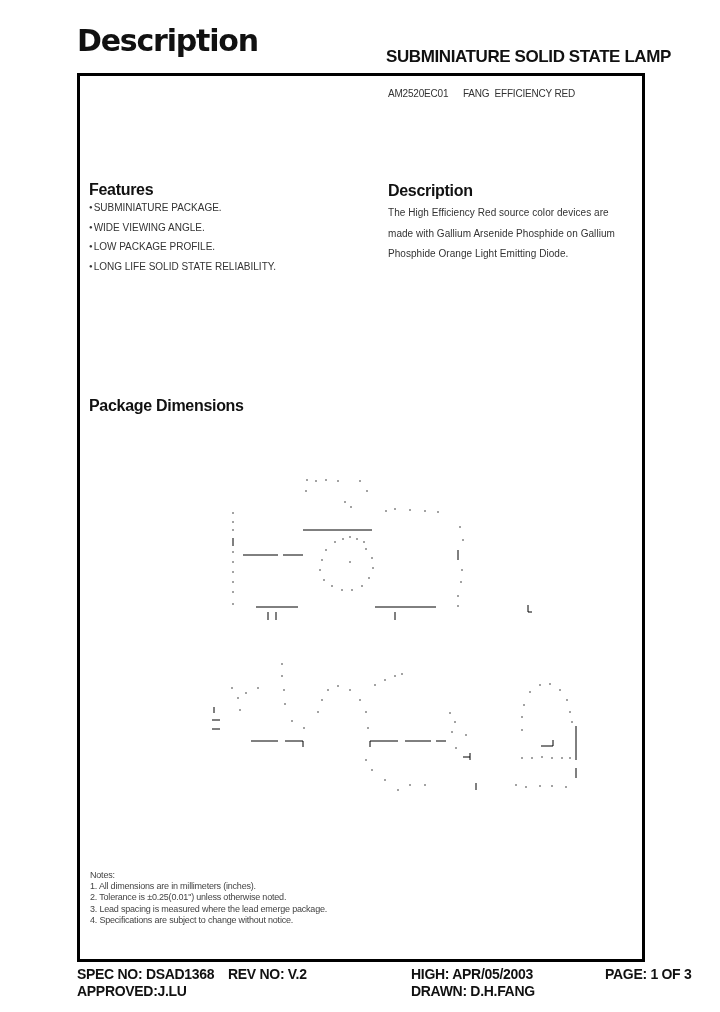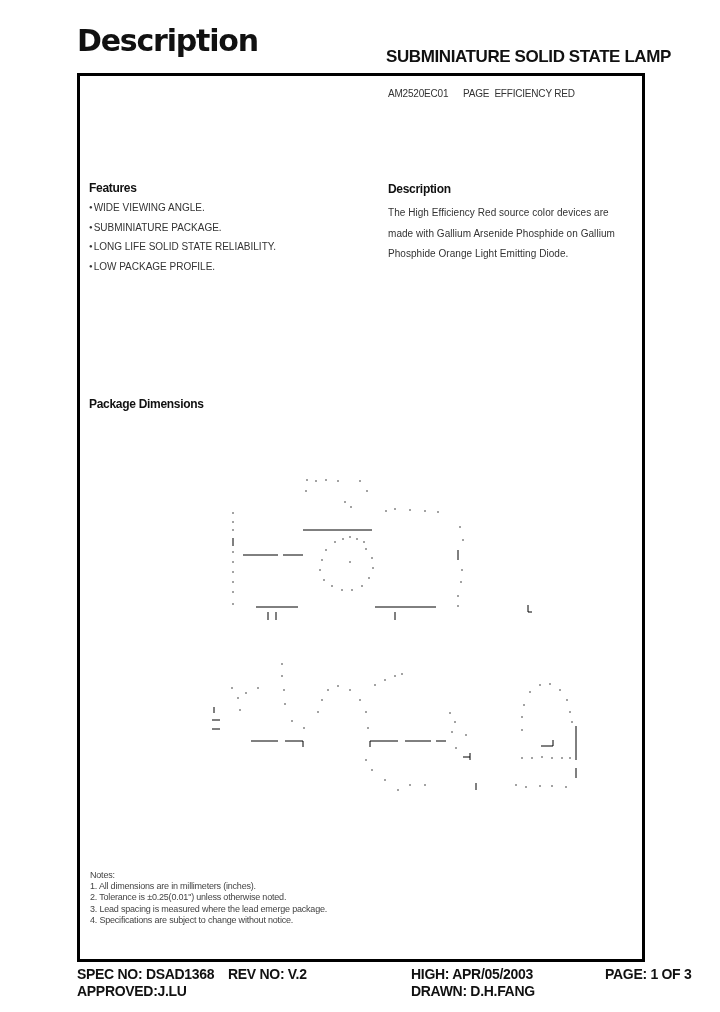--- a/index.html
+++ b/index.html
@@ -4,21 +4,21 @@
 <style>
   html, body { margin:0; padding:0; background:#ffffff; }
   body { width:720px; height:1012px; position:relative; overflow:hidden; font-family:"Liberation Sans", sans-serif; color:#000; }
   .abs { position:absolute; }
   .logo { left:77px; top:24px; font-family:"DejaVu Sans", sans-serif; font-weight:bold; font-size:30px; letter-spacing:-1.2px; color:#111; line-height:34px; }
   .doc-title { left:386px; top:47px; font-weight:bold; font-size:17px; letter-spacing:-0.4px; color:#111; }
   .frame { left:77px; top:73px; width:562px; height:883px; border:3px solid #000; }
   .part { top:88px; font-size:10px; color:#333; letter-spacing:-0.2px; }
   .part-no { left:388px; }
   .part-color { left:463px; }
-  h2.sec { position:absolute; margin:0; font-size:12px; font-weight:bold; color:#111; letter-spacing:-0.3px; }
+  h2.sec { position:absolute; margin:0; font-size:16px; font-weight:bold; color:#111; letter-spacing:-0.3px; }
   .features-h { left:89px; top:181px; }
   .desc-h { left:388px; top:182px; }
   .pkg-h { left:89px; top:397px; letter-spacing:-0.6px; }
   ul.features { position:absolute; left:89px; top:201px; margin:0; padding:0; list-style:none; font-size:10px; color:#333; }
   ul.features li { height:19.5px; line-height:13px; }
   ul.features li::before { content:"\25CF"; font-size:6px; vertical-align:2px; margin-right:1px; }
   .desc-text { left:388px; top:203px; width:240px; font-size:10px; line-height:20.5px; color:#333; letter-spacing:0.05px; }
   .notes { left:90px; top:870px; font-size:9px; line-height:11.2px; color:#444; letter-spacing:-0.2px; }
   .notes div { white-space:nowrap; }
   .footer { font-size:14px; font-weight:bold; color:#111; letter-spacing:-0.3px; white-space:nowrap; }
@@ -35,28 +35,28 @@
 </style>
 </head>
 <body>
 
 <div class="abs logo">Description</div>
 <div class="abs doc-title">SUBMINIATURE SOLID STATE LAMP</div>
 
 <div class="abs frame"></div>
 
 <div class="abs part part-no">AM2520EC01</div>
-<div class="abs part part-color" style="white-space:pre;">PAGE  EFFICIENCY RED</div>
+<div class="abs part part-color" style="white-space:pre;">FANG  EFFICIENCY RED</div>
 
 <h2 class="sec features-h">Features</h2>
 <ul class="features">
+  <li>SUBMINIATURE PACKAGE.</li>
   <li>WIDE VIEWING ANGLE.</li>
-  <li>SUBMINIATURE PACKAGE.</li>
+  <li>LOW PACKAGE PROFILE.</li>
   <li>LONG LIFE SOLID STATE RELIABILITY.</li>
-  <li>LOW PACKAGE PROFILE.</li>
 </ul>
 
 <h2 class="sec desc-h">Description</h2>
 <div class="abs desc-text">The High Efficiency Red source color devices are made with Gallium Arsenide Phosphide on Gallium Phosphide Orange Light Emitting Diode.</div>
 
 <h2 class="sec pkg-h">Package Dimensions</h2>
 
 <svg class="drawing" width="720" height="1012">
   <g stroke="#000" stroke-width="1" fill="none">
 

